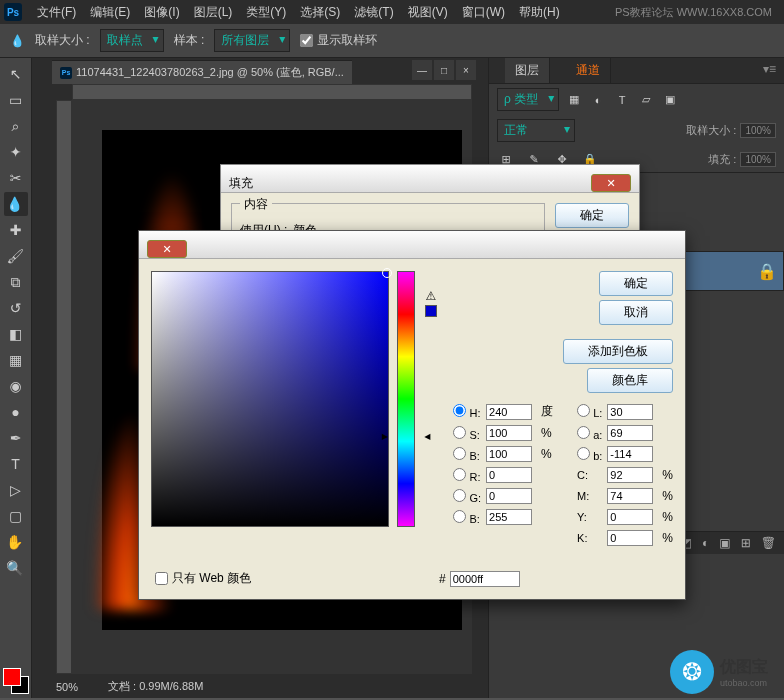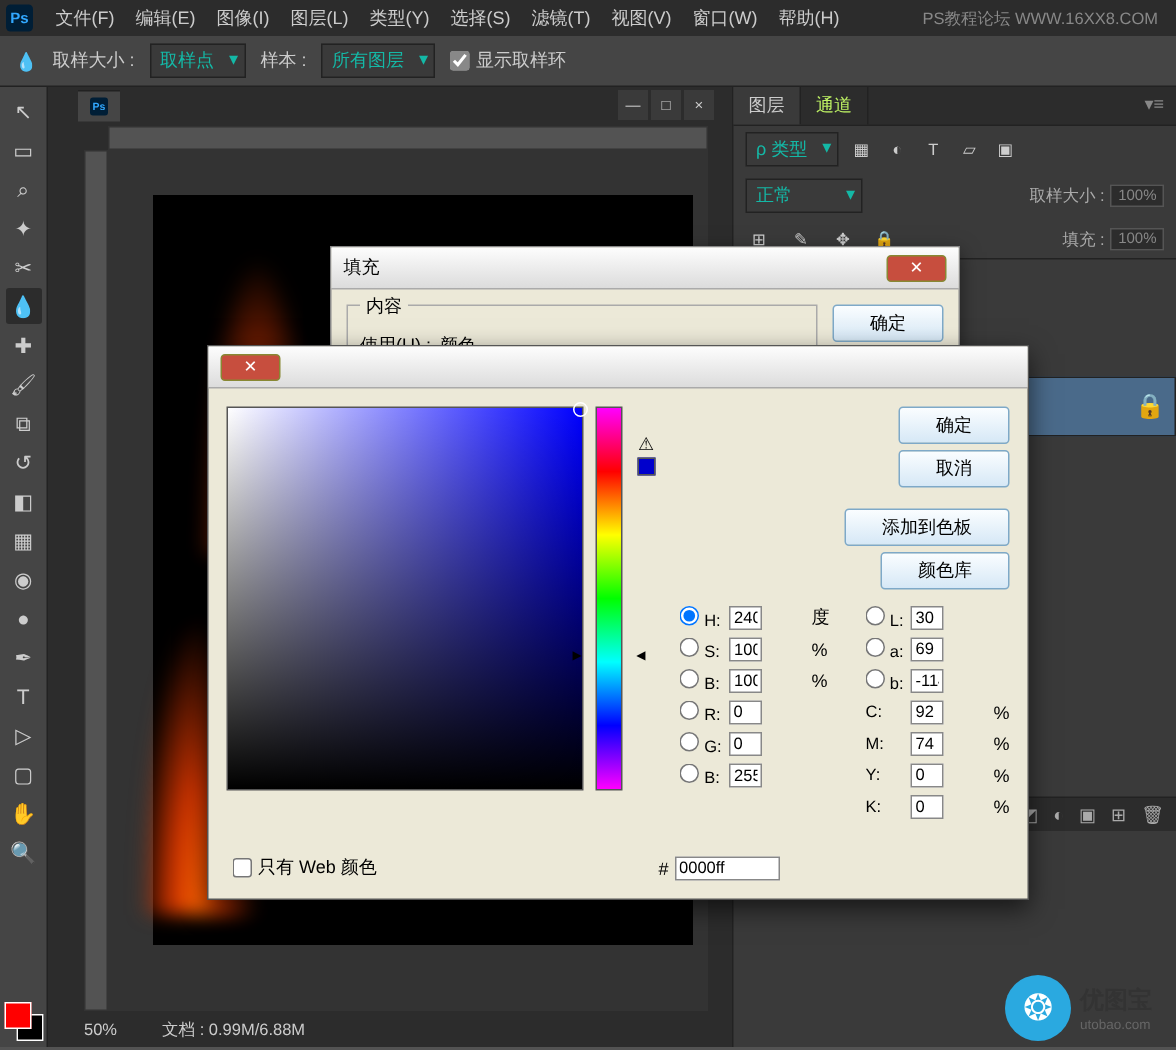--- a/index.html
+++ b/index.html
@@ -34,37 +34,37 @@
 .canvas { position: absolute; top: 42px; left: 40px; right: 16px; bottom: 24px; background: #333; overflow: hidden; }
 .doc-img { position: absolute; top: 30px; left: 30px; width: 360px; height: 500px; background: #000; }
 .flame { position: absolute; width: 80px; height: 200px; background: radial-gradient(ellipse at bottom, #ff6600 0%, #cc3300 30%, transparent 70%); filter: blur(6px); }
 .flame.f1 { top: 40px; left: 30px; }
 .flame.f2 { top: 280px; left: -10px; }
 .watermark-center { position: absolute; top: 420px; left: 70px; font-size: 26px; color: #fff; font-family: Arial; }
 .status-bar { position: absolute; bottom: 4px; left: 24px; color: #ccc; font-size: 11px; display: flex; gap: 30px; align-items: center; }
 
 .panels { width: 296px; background: #3a3a3a; border-left: 1px solid #222; }
 .panel-tabs { display: flex; background: #2c2c2c; border-bottom: 1px solid #222; font-size: 12px; color: #ccc; }
-.panel-tab { padding: 4px 10px; background: #3a3a3a; border-right: 1px solid #222; }
-.panel-tab.inactive { background: #2c2c2c; color: #bef264; }
+.panel-tab { padding: 4px 10px; background: #3a3a3a; border-right: 1px solid #222; margin-left: 16px; }
+.panel-tab.inactive { background: #2c2c2c; color: #f97316; }
 .panel-close { margin-left: auto; padding: 4px 8px; color: #888; }
 .panel-row { display: flex; align-items: center; padding: 4px 8px; gap: 6px; color: #ccc; font-size: 11px; }
 .panel-row .dropdown { flex: 0 0 auto; }
 .icon-btn { width: 18px; height: 18px; display: flex; align-items: center; justify-content: center; color: #ccc; }
 .opacity-row { display: flex; align-items: center; padding: 4px 8px; gap: 6px; color: #aaa; font-size: 11px; justify-content: space-between; }
 .pct-box { background: #2c2c2c; border: 1px solid #555; padding: 1px 4px; color: #888; font-size: 10px; }
 .layer-list { height: 360px; background: #3a3a3a; border-top: 1px solid #222; border-bottom: 1px solid #222; position: relative; }
 .layer-row { height: 40px; background: #4a6a8a; border: 1px solid #222; display: flex; align-items: center; padding: 0 6px; gap: 6px; position: absolute; top: 78px; left: 0; right: 0; }
 .thumb { width: 30px; height: 30px; background: #000; border: 1px solid #888; }
 .lock-icon { margin-left: auto; color: #ccc; }
 .panel-footer { display: flex; justify-content: flex-end; gap: 10px; padding: 4px 8px; background: #2c2c2c; color: #aaa; font-size: 12px; }
 
 
 .fill-dialog { position: absolute; top: 164px; left: 220px; width: 420px; background: #ece9d8; border: 1px solid #888; box-shadow: 0 4px 12px rgba(0,0,0,0.5); font-size: 12px; }
-.dlg-titlebar { background: linear-gradient(#fdfdfd,#dcdcdc); height: 28px; display: flex; align-items: center; padding: 0 8px; border-bottom: 1px solid #aaa; }
+.dlg-titlebar { background: linear-gradient(#fdfdfd,#dcdcdc); height: 28px; display: flex; align-items: flex-end; padding: 0 8px; border-bottom: 1px solid #aaa; }
 .dlg-titlebar .title { flex: 1; }
 .dlg-close { width: 40px; height: 18px; background: #c74e3e; border: 1px solid #883; border-radius: 3px; color: #fff; display: flex; align-items: center; justify-content: center; font-size: 11px; cursor: pointer; }
 .dlg-body { padding: 10px; display: flex; gap: 10px; }
 .fieldset { border: 1px solid #aaa; padding: 8px; position: relative; flex: 1; }
 .fieldset-label { position: absolute; top: -8px; left: 8px; background: #ece9d8; padding: 0 4px; }
 .win-btn { background: linear-gradient(#fafdff,#d6e8f6); border: 1px solid #7ea9c8; border-radius: 3px; padding: 3px 24px; cursor: pointer; font-size: 12px; }
 
 
 .picker-dialog { position: absolute; top: 230px; left: 138px; width: 548px; height: 370px; background: #ece9d8; border: 1px solid #555; box-shadow: 0 6px 16px rgba(0,0,0,0.6); font-size: 12px; }
 .picker-body { padding: 12px; display: flex; gap: 8px; }
@@ -73,21 +73,21 @@
 .hue-strip { width: 20px; height: 256px; background: linear-gradient(to bottom, #f0f, #f00, #ff0, #0f0, #0ff, #00f, #f0f); border: 1px solid #555; position: relative; }
 .hue-cursor { position: absolute; top: 160px; left: -6px; right: -6px; height: 4px; }
 .hue-cursor::before { content: "▶"; position: absolute; left: -10px; font-size: 8px; }
 .hue-cursor::after { content: "◀"; position: absolute; right: -10px; font-size: 8px; }
 .swatch-col { display: flex; flex-direction: column; align-items: center; gap: 2px; margin-left: 4px; }
 .swatch-new { width: 56px; height: 32px; background: #0000ff; border: 1px solid #555; }
 .swatch-cur { width: 56px; height: 32px; background: #00ff00; border: 1px solid #555; }
 .fields-col { display: flex; flex-direction: column; gap: 6px; margin-left: 8px; flex: 1; }
 .btn-row { display: flex; flex-direction: column; gap: 4px; align-items: flex-end; }
 .color-grid { display: grid; grid-template-columns: auto 50px auto 14px auto 50px auto; gap: 5px 5px; align-items: center; margin-top: 4px; }
-.color-grid input[type=text] { width: 22px; border: 1px solid #888; padding: 1px 2px; font-size: 11px; text-align: left; }
+.color-grid input[type=text] { width: 46px; border: 1px solid #888; padding: 1px 2px; font-size: 11px; text-align: left; }
 .color-grid label { font-size: 11px; white-space: nowrap; }
 .hex-row { display: flex; align-items: center; gap: 4px; margin-top: 6px; }
 .hex-row input { width: 70px; border: 1px solid #888; padding: 1px 2px; font-size: 11px; }
 .webonly { display: flex; align-items: center; gap: 4px; position: absolute; bottom: 12px; left: 16px; font-size: 12px; }
 
 .logo-bottom { position: absolute; bottom: 6px; right: 16px; display: flex; align-items: center; gap: 6px; }
 .logo-circle { width: 44px; height: 44px; background: #2aa9e0; border-radius: 50%; display: flex; align-items: center; justify-content: center; color: #fff; font-size: 24px; }
 .logo-text { color: #333; font-weight: bold; }
 .logo-text .sub { font-size: 9px; color: #666; font-weight: normal; }
 </style>
@@ -146,20 +146,21 @@
     <div class="tool">🔍</div>
     <div class="color-swatches">
       <div class="fg-color"></div>
       <div class="bg-color"></div>
     </div>
   </div>
 
   <div class="canvas-area">
     <div class="doc-tab">
       <div class="ps-mini">Ps</div>
+      <span>11074431_122403780263_2.jpg @ 50% (蓝色, RGB/...</span>
     </div>
     <div class="doc-controls">
       <div>—</div>
       <div>□</div>
       <div>×</div>
     </div>
     <div class="ruler-h"></div>
     <div class="ruler-v"></div>
     <div class="canvas">
       <div class="doc-img">

